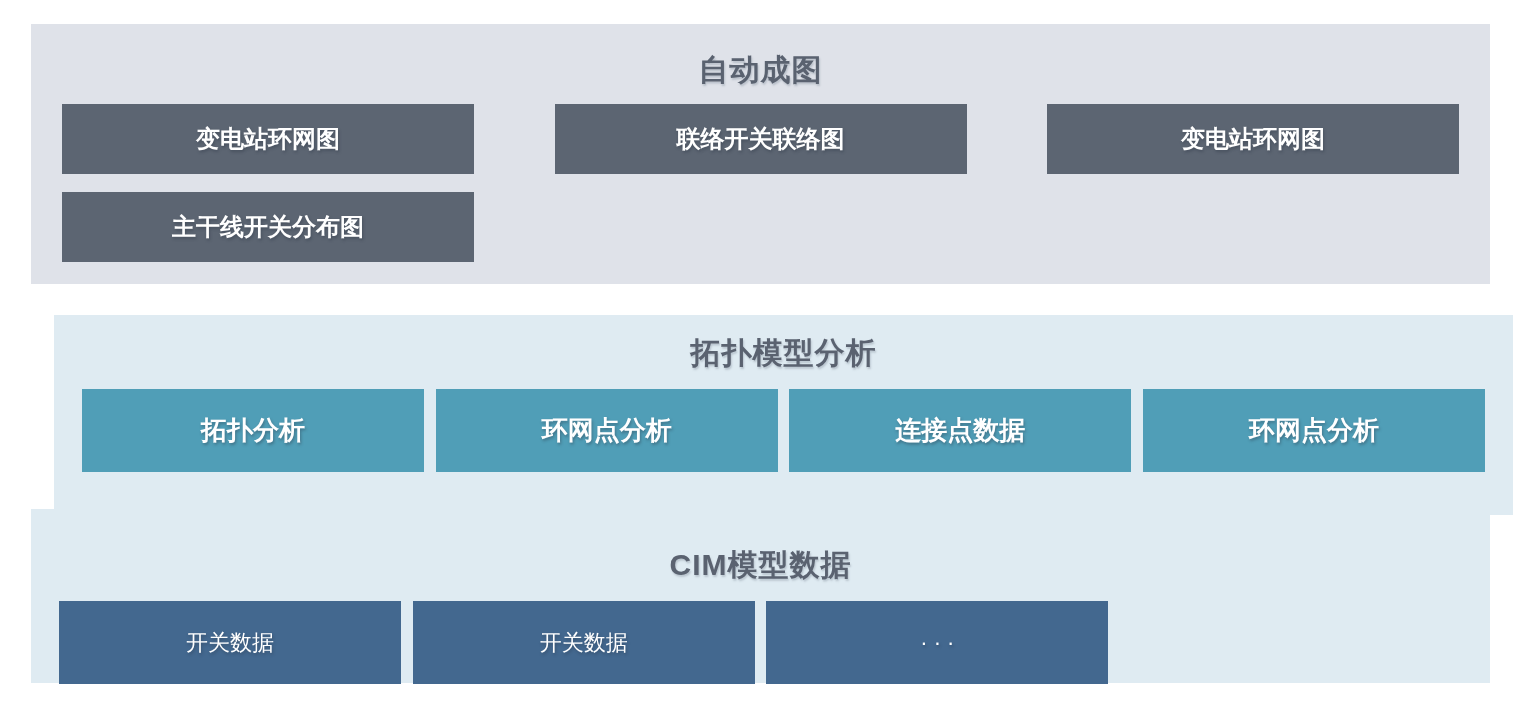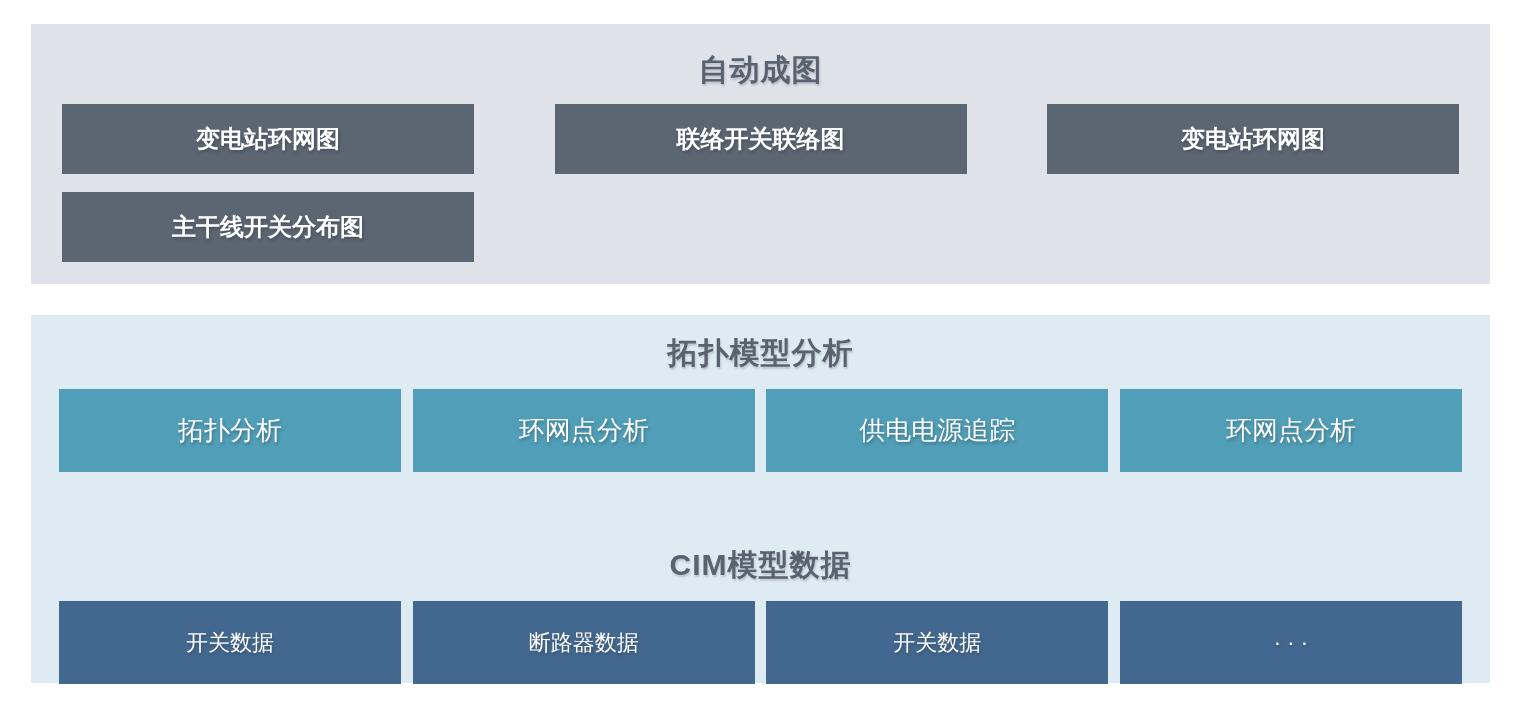--- a/index.html
+++ b/index.html
@@ -65,27 +65,28 @@
   #layer-auto .box {
     background: var(--top-box-bg, #5c6572);
     font-size: 24px;
     font-weight: bold;
   }
   
   #layer-topology {
     top: 315px;
     height: 200px;
     background: var(--analysis-panel-bg, #dfebf2);
+    margin-left: 23px;
   }
   #layer-topology .layer-title { padding-top: 22px; }
   #layer-topology .grid { margin-top: 20px; }
   #layer-topology .box {
     background: var(--analysis-box-bg, #509eb7);
     font-size: 26px;
-    font-weight: normal;
+    font-weight: bold;
   }
   
   #layer-cim {
     top: 509px;
     height: 174px;
     background: var(--data-panel-bg, #dfebf2);
   }
   #layer-cim .layer-title { padding-top: 40px; }
   #layer-cim .grid { margin-top: 20px; }
   #layer-cim .box {
@@ -107,28 +108,27 @@
       <div class="box">变电站环网图</div>
       <div class="box">主干线开关分布图</div>
     </div>
   </div>
 
   <div class="layer" id="layer-topology">
     <div class="layer-title">拓扑模型分析</div>
     <div class="grid grid-4">
       <div class="box">拓扑分析</div>
       <div class="box">环网点分析</div>
-      <div class="box">供电电源追踪</div>
+      <div class="box">连接点数据</div>
       <div class="box">环网点分析</div>
     </div>
   </div>
 
   <div class="layer" id="layer-cim">
     <div class="layer-title">CIM模型数据</div>
     <div class="grid grid-4">
       <div class="box">开关数据</div>
-      <div class="box">断路器数据</div>
       <div class="box">开关数据</div>
       <div class="box">· · ·</div>
     </div>
   </div>
 
 </div>
 
 </body></html>

